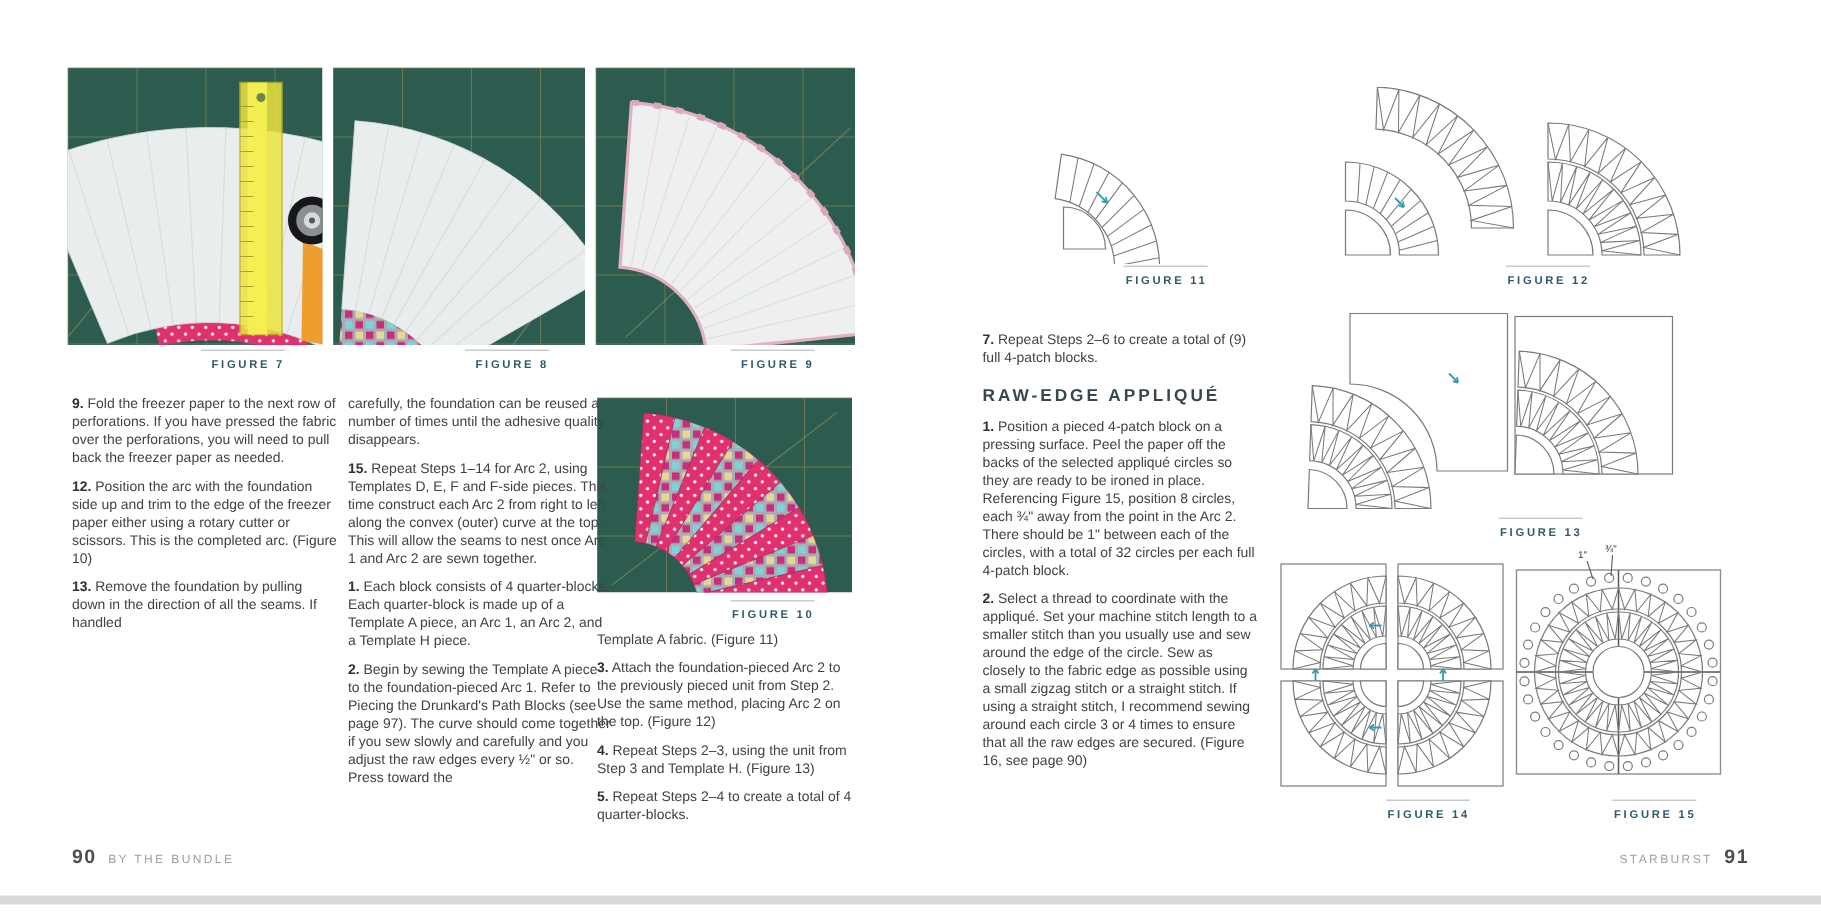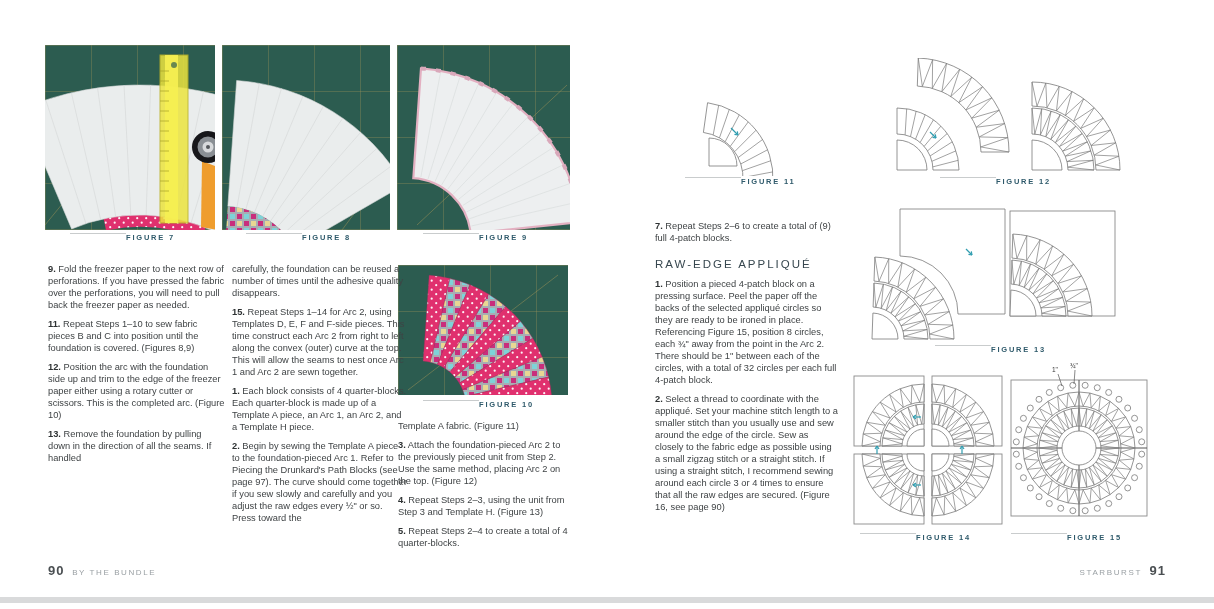--- a/index.html
+++ b/index.html
@@ -1,29 +1,29 @@
 <!DOCTYPE html>
 <html><head>
 <meta charset="utf-8">
 <style>
   html,body{margin:0;padding:0;background:#fff;}
   #canvas{position:relative;width:1214px;height:609px;background:#ffffff;overflow:hidden;
           font-family:"Liberation Sans", sans-serif;color:#3f4345;}
   .photo{position:absolute;display:block;}
   .figsvg{position:absolute;display:block;}
-  .cap{position:absolute;display:flex;flex-direction:row;align-items:flex-start;width:120px;}
+  .cap{position:absolute;display:flex;flex-direction:column;align-items:flex-end;width:120px;}
   .cap-line{width:56px;height:1px;background:#c9cccd;margin-bottom:4px;}
   .cap-text{font-size:7.5px;font-weight:bold;letter-spacing:1.8px;color:#2f5a6b;white-space:nowrap;}
   .col{position:absolute;font-size:9.3px;line-height:12px;}
   .col p{margin:0 0 7px 0;}
   .step .n{font-weight:bold;color:#2e3233;}
   .tip{color:#2a7e95;font-weight:bold;line-height:13px;border-top:1px solid #cfd3d4;padding-top:2px;
        background-image:repeating-linear-gradient(to bottom,transparent 0,transparent 12px,#cfd3d4 12px,#cfd3d4 13px);
        margin:0 0 9px 0 !important;}
-  .heading{font-size:11.5px;letter-spacing:2px;color:#37474f;font-weight:400;margin:14px 0 8px 0 !important;}
+  .heading{font-size:11.5px;letter-spacing:2px;color:#37474f;font-weight:700;margin:14px 0 8px 0 !important;}
   .footer{position:absolute;font-size:8px;letter-spacing:1.6px;color:#9aa0a4;}
   .footer b{color:#4a4f52;font-weight:bold;letter-spacing:1px;}
   .pagenum{font-size:13px;}
   .bottom-band{position:absolute;left:0;width:1214px;height:6px;background:#d9dadb;bottom:6px;}
 </style>
 </head>
 <body>
 
 <svg width="0" height="0" style="position:absolute">
   <defs>
@@ -147,21 +147,20 @@
     <span class="cap-line"></span>
     <span class="cap-text">FIGURE 9</span>
   </div>
   <div class="cap" style="left:423px;top:400px">
     <span class="cap-line"></span>
     <span class="cap-text">FIGURE 10</span>
   </div>
 
   <div class="col" style="left:48px;top:263px;width:178px">
     <p class="step"><b class="n">9.</b> <span>Fold the freezer paper to the next row of perforations. If you have pressed the fabric over the perforations, you will need to pull back the freezer paper as needed.</span></p>
-    <p class="step"><b class="n">11.</b> <span>Repeat Steps 1–10 to sew fabric pieces B and C into position until the foundation is covered. (Figures 8,9)</span></p>
     <p class="step"><b class="n">12.</b> <span>Position the arc with the foundation side up and trim to the edge of the freezer paper either using a rotary cutter or scissors. This is the completed arc. (Figure 10)</span></p>
     <p class="step"><b class="n">13.</b> <span>Remove the foundation by pulling down in the direction of all the seams. If handled</span></p>
   </div>
 
   <div class="col" style="left:232px;top:263px;width:176px">
     <p>carefully, the foundation can be reused a number of times until the adhesive quality disappears.</p>
     <p class="step"><b class="n">15.</b> <span>Repeat Steps 1–14 for Arc 2, using Templates D, E, F and F-side pieces. This time construct each Arc 2 from right to left along the convex (outer) curve at the top. This will allow the seams to nest once Arc 1 and Arc 2 are sewn together.</span></p>
     <p class="step"><b class="n">1.</b> <span>Each block consists of 4 quarter-blocks. Each quarter-block is made up of a Template A piece, an Arc 1, an Arc 2, and a Template H piece.</span></p>
     <p class="step"><b class="n">2.</b> <span>Begin by sewing the Template A piece to the foundation-pieced Arc 1. Refer to Piecing the Drunkard's Path Blocks (see page 97). The curve should come together if you sew slowly and carefully and you adjust the raw edges every ½" or so. Press toward the</span></p>
   </div>

